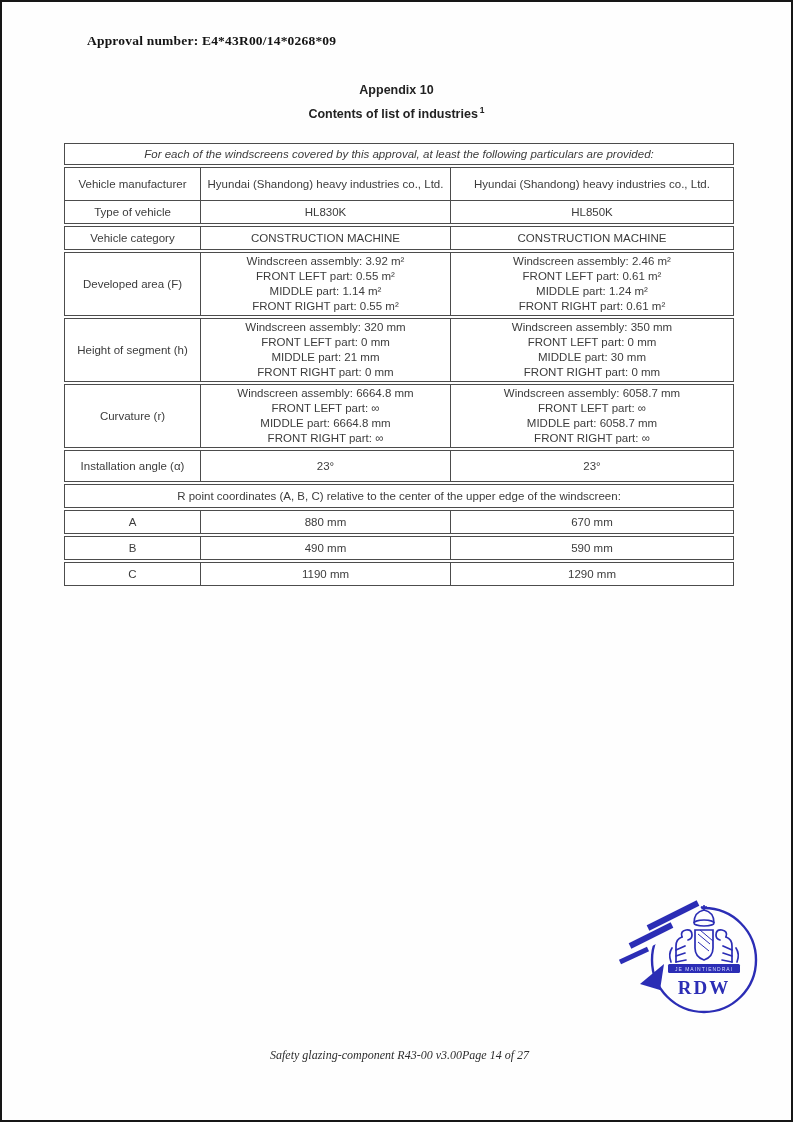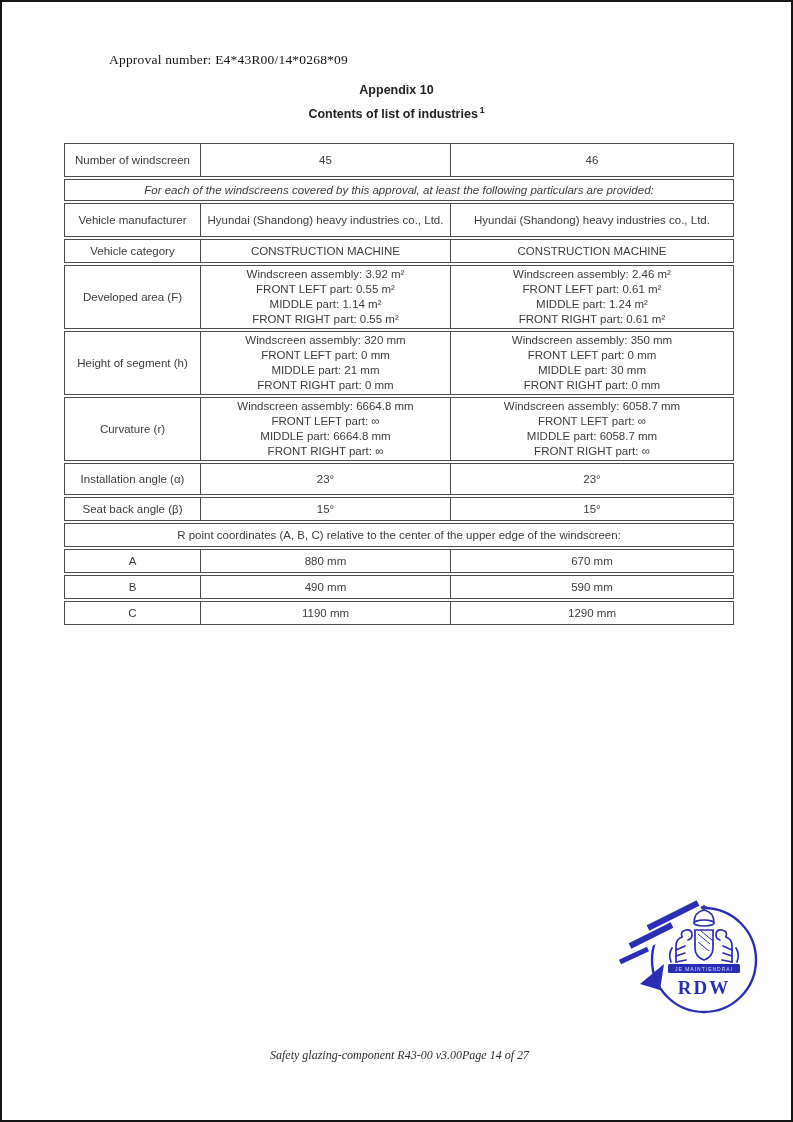--- a/index.html
+++ b/index.html
@@ -2,23 +2,23 @@
 <html><head>
 <meta charset="utf-8">
 <style>
   html,body{margin:0;padding:0;background:#9a9a9a;}
   .page{
     position:relative;width:793px;height:1122px;box-sizing:border-box;
     background:#fefefe;border:2px solid #161616;overflow:hidden;
     font-family:"Liberation Sans",sans-serif;
   }
   .approval{
-    position:absolute;top:31px;left:107px;
-    font-family:"Liberation Serif",serif;font-weight:normal;font-size:13.5px;
-    color:#141414;letter-spacing:.2px;white-space:nowrap;margin-top:19px;
+    position:absolute;top:31px;left:85px;
+    font-family:"Liberation Serif",serif;font-weight:bold;font-size:13.5px;
+    color:#141414;letter-spacing:.2px;white-space:nowrap;
   }
   .title-line{position:absolute;left:0;width:100%;text-align:center;
     font-weight:bold;font-size:12.5px;color:#222;}
   .title-appendix{top:81px;}
   .title-sub{top:105px;}
   .title-sub sup{font-size:8.5px;margin-left:2px;}
 
   .tablewrap{position:absolute;top:141px;left:0;width:100%;}
   table.sec{border-collapse:collapse;table-layout:fixed;width:669px;
     margin:0 0 2px 62px;}
@@ -51,34 +51,20 @@
     <span>E4*43R00/14*0268*09</span>
   </div>
 
   <div class="title-line title-appendix">Appendix 10</div>
   <div class="title-line title-sub">
     <span>Contents of list of industries</span><sup>1</sup>
   </div>
 
   <div class="tablewrap">
 
-    <table class="sec">
-      <colgroup>
-          <col class="c1">
-          <col class="c2">
-          <col class="c3">
-        </colgroup>
-      <tbody>
-          <tr>
-        <td class="h30">Number of windscreen</td>
-        <td class="h30">45</td>
-        <td class="h30">46</td>
-      </tr>
-    </tbody>
-      </table>
 
     <table class="sec">
       <colgroup>
           <col class="c1">
           <col class="c2">
           <col class="c3">
         </colgroup>
       <tbody>
           <tr>
         <td colspan="3" class="h18 note-cell">For each of the windscreens covered by this approval, at least the following particulars are provided:</td>
@@ -90,20 +76,25 @@
       <colgroup>
           <col class="c1">
           <col class="c2">
           <col class="c3">
         </colgroup>
       <tbody>
           <tr>
         <td class="h30">Vehicle manufacturer</td>
         <td class="h30">Hyundai (Shandong) heavy industries co., Ltd.</td>
         <td class="h30">Hyundai (Shandong) heavy industries co., Ltd.</td>
+      </tr>
+      <tr>
+        <td class="h20">Type of vehicle</td>
+        <td class="h20">HL830K</td>
+        <td class="h20">HL850K</td>
       </tr>
     </tbody>
       </table>
 
     <table class="sec">
       <colgroup>
           <col class="c1">
           <col class="c2">
           <col class="c3">
         </colgroup>
@@ -187,34 +178,20 @@
         </colgroup>
       <tbody>
           <tr>
         <td class="h28">Installation angle (α)</td>
         <td class="h28">23°</td>
         <td class="h28">23°</td>
       </tr>
     </tbody>
       </table>
 
-    <table class="sec">
-      <colgroup>
-          <col class="c1">
-          <col class="c2">
-          <col class="c3">
-        </colgroup>
-      <tbody>
-          <tr>
-        <td class="h20">Seat back angle (β)</td>
-        <td class="h20">15°</td>
-        <td class="h20">15°</td>
-      </tr>
-    </tbody>
-      </table>
 
     <table class="sec">
       <colgroup>
           <col class="c1">
           <col class="c2">
           <col class="c3">
         </colgroup>
       <tbody>
           <tr>
         <td colspan="3" class="h20">R point coordinates (A, B, C) relative to the center of the upper edge of the windscreen:</td>

